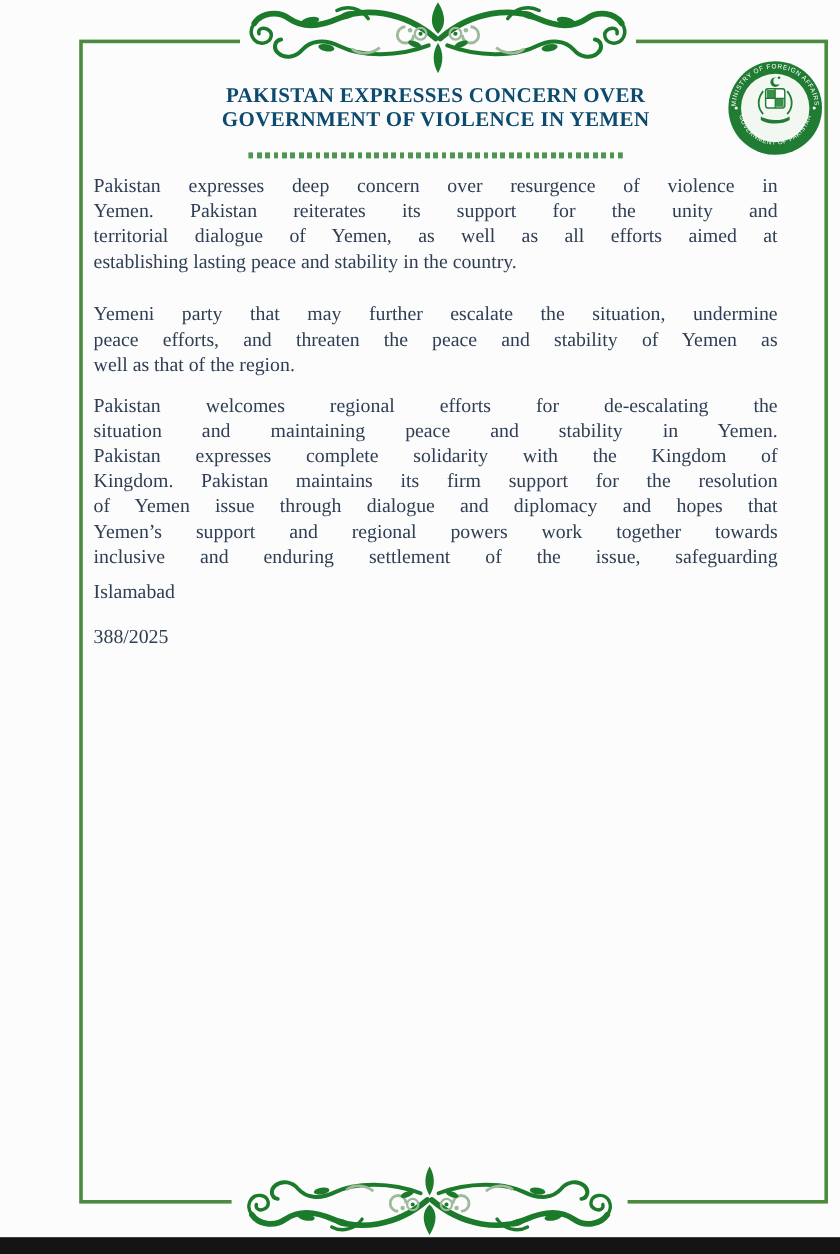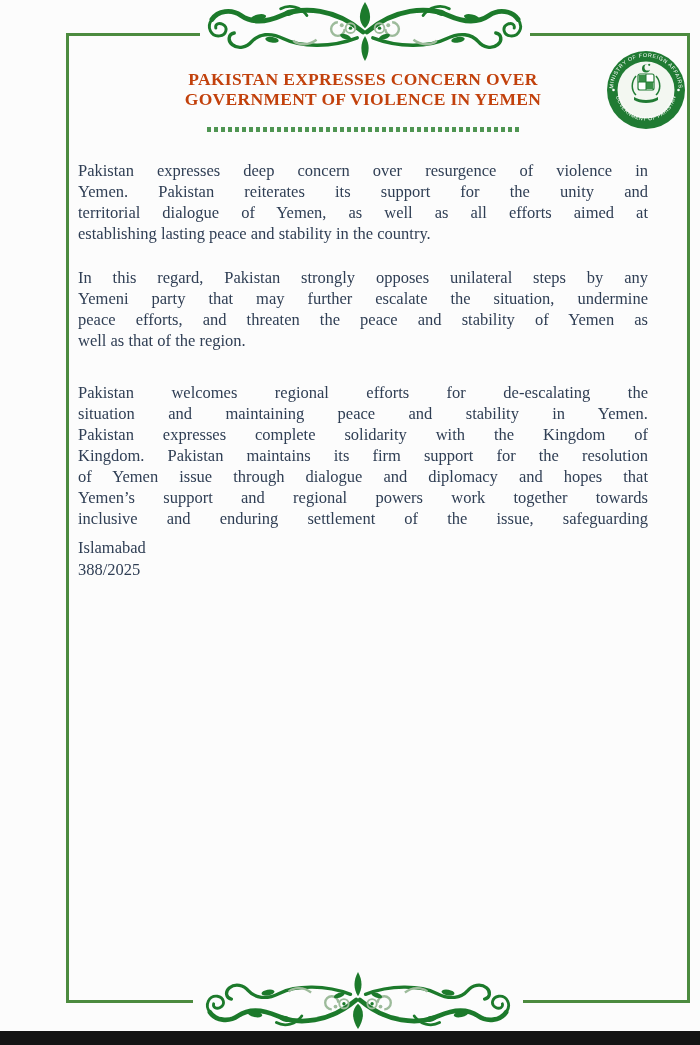--- a/index.html
+++ b/index.html
@@ -39,41 +39,41 @@
     font-size:16.5px;
     line-height:21px;
   }
   .title {
     margin-top:36px;
     text-align:center;
     font-size:17.5px;
     line-height:20px;
     font-weight:bold;
     letter-spacing:0.3px;
-    color:#c2410c;
+    color:#0c4a6e;
   }
   .title span { display:block; }
   .dots {
     margin:18px auto 0;
     width:312px; height:5px;
     background:repeating-linear-gradient(to right, #4f9552 0 4px, transparent 4px 7px);
   }
   p { margin:0; }
-  .para1 { margin-top:28px; }
+  .para1 { margin-top:12px; }
   .para2 { margin-top:23px; }
-  .para3 { margin-top:31px; }
+  .para3 { margin-top:13px; }
   .line {
     display:block;
     text-align:justify;
     text-align-last:justify;
   }
   .line.last { text-align-last:left; }
   .dateline { margin-top:8px; }
   .dateline span { display:block; }
-  .refnum { margin-top:1px; }
+  .refnum { margin-top:17px; }
   .black-bar {
     position:absolute;
     left:0; top:1031px;
     width:700px; height:14px;
     background:#141414;
   }
 </style>
 </head>
 <body>
 
@@ -171,21 +171,20 @@
     <div class="dots"></div>
 
     <p class="para1">
       <span class="line">Pakistan expresses deep concern over resurgence of violence in</span>
       <span class="line">Yemen. Pakistan reiterates its support for the unity and</span>
       <span class="line">territorial dialogue of Yemen, as well as all efforts aimed at</span>
       <span class="line last">establishing lasting peace and stability in the country.</span>
     </p>
 
     <p class="para2">
-      <span class="line">In this regard, Pakistan strongly opposes unilateral steps by any</span>
       <span class="line">Yemeni party that may further escalate the situation, undermine</span>
       <span class="line">peace efforts, and threaten the peace and stability of Yemen as</span>
       <span class="line last">well as that of the region.</span>
     </p>
 
     <p class="para3">
       <span class="line">Pakistan welcomes regional efforts for de-escalating the</span>
       <span class="line">situation and maintaining peace and stability in Yemen.</span>
       <span class="line">Pakistan expresses complete solidarity with the Kingdom of</span>
       <span class="line">Kingdom. Pakistan maintains its firm support for the resolution</span>

